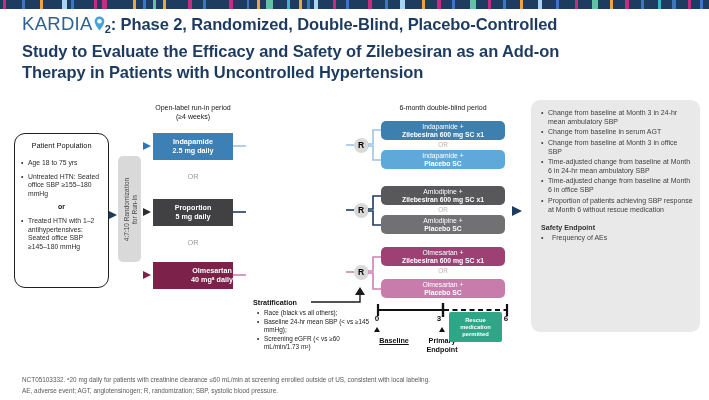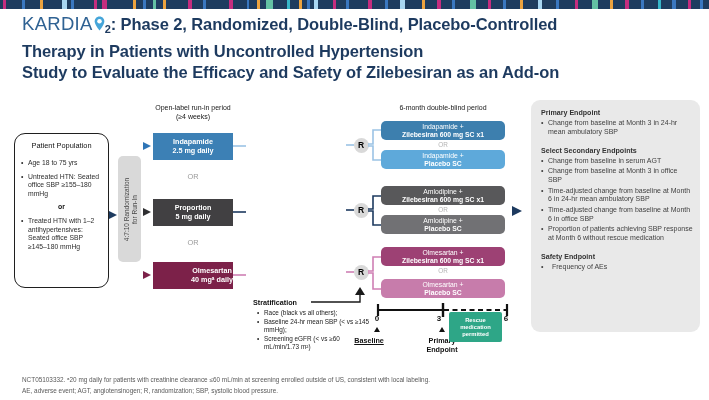--- a/index.html
+++ b/index.html
@@ -107,22 +107,22 @@
 
   <div class="abs topbar"></div>
 
   <div class="abs title">
     <div>
       <span class="logo-text">KARDIA</span><span class="pin"><svg width="11" height="15" viewBox="0 0 20 28">
             <path d="M10 1 C4.5 1 1 5.2 1 10.2 c0 6.3 9 16.8 9 16.8 s9 -10.5 9 -16.8 C19 5.2 15.5 1 10 1 z" fill="var(--c-pin)"></path>
             <circle cx="10" cy="10" r="4.2" fill="#fff"></circle>
           </svg></span><span class="logo-sub">2</span><span>: Phase 2, Randomized, Double-Blind, Placebo-Controlled</span>
     </div>
+    <div>Study to Evaluate the Efficacy and Safety of Zilebesiran as an Add-on</div>
     <div>Therapy in Patients with Uncontrolled Hypertension</div>
-    <div>Study to Evaluate the Efficacy and Safety of Zilebesiran as an Add-on</div>
   </div>
 
   <div class="abs pp-box smalltext">
     <div class="pp-title">Patient Population</div>
     <div class="bul">
         <span class="m">•</span>
         <span>Age 18 to 75 yrs</span>
       </div>
     <div class="bul">
         <span class="m">•</span>
@@ -192,26 +192,24 @@
   <div class="abs pairbox" style="top:279px;background:var(--c-olm-pbo);">
     <div>Olmesartan +</div>
       <div class="l2">Placebo SC</div>
   </div>
 
   <div class="abs rcircle" style="left:353.5px;top:137.5px;">R</div>
   <div class="abs rcircle" style="left:353.5px;top:202.5px;">R</div>
   <div class="abs rcircle" style="left:353.5px;top:265px;">R</div>
 
   <div class="abs panel">
-    <h4>Primary Endpoint</h4>
     <div class="pbul">
         <span class="m">•</span>
         <span>Change from baseline at Month 3 in 24-hr mean ambulatory SBP</span>
       </div>
-    <h4>Select Secondary Endpoints</h4>
     <div class="pbul">
         <span class="m">•</span>
         <span>Change from baseline in serum AGT</span>
       </div>
     <div class="pbul">
         <span class="m">•</span>
         <span>Change from baseline at Month 3 in office SBP</span>
       </div>
     <div class="pbul">
         <span class="m">•</span>
@@ -246,21 +244,21 @@
         <span class="m">•</span>
         <span>Screening eGFR (&lt; vs ≥60 mL/min/1.73 m²)</span>
       </div>
   </div>
 
   <div class="abs tl-num" style="left:371px;top:314px;">0</div>
   <div class="abs tl-num" style="left:433px;top:314px;">3</div>
   <div class="abs tl-num" style="left:500px;top:314px;">6</div>
   <div class="abs tl-tri" style="left:373.5px;top:327px;"></div>
   <div class="abs tl-tri" style="left:438.5px;top:327px;"></div>
-  <div class="abs tl-label" style="left:344px;top:337px;width:50px;text-decoration:underline;">Baseline</div>
+  <div class="abs tl-label" style="left:369px;top:337px;width:50px;text-decoration:underline;">Baseline</div>
   <div class="abs tl-label" style="left:416px;top:337px;width:52px;">
     <div>Primary</div>
       <div>Endpoint</div>
   </div>
   <div class="abs rescue">
     <span style="width:44px;">Rescue medication permitted</span>
   </div>
 
   <div class="abs footnote" style="top:376px;">NCT05103332. ᵃ20 mg daily for patients with creatinine clearance ≤60 mL/min at screening enrolled outside of US, consistent with local labeling.</div>
   <div class="abs footnote" style="top:387px;">AE, adverse event; AGT, angiotensinogen; R, randomization; SBP, systolic blood pressure.</div>

